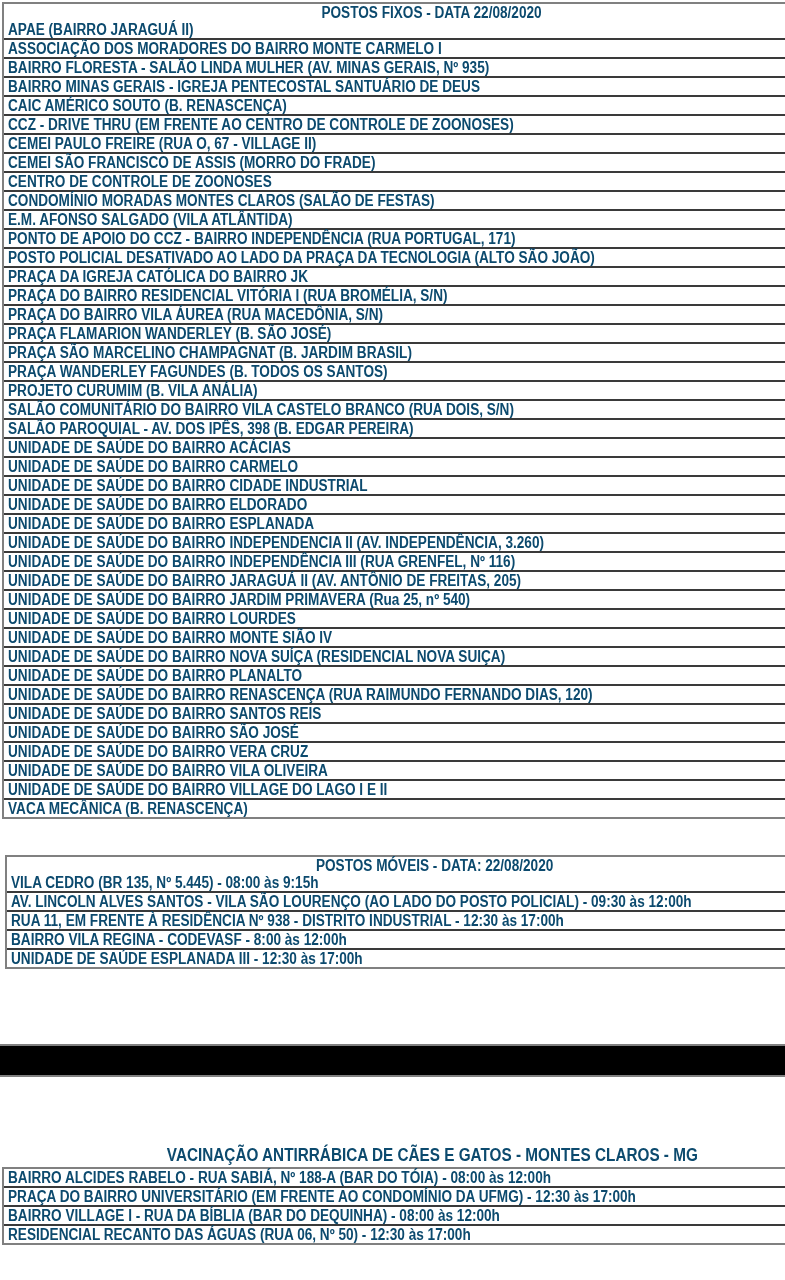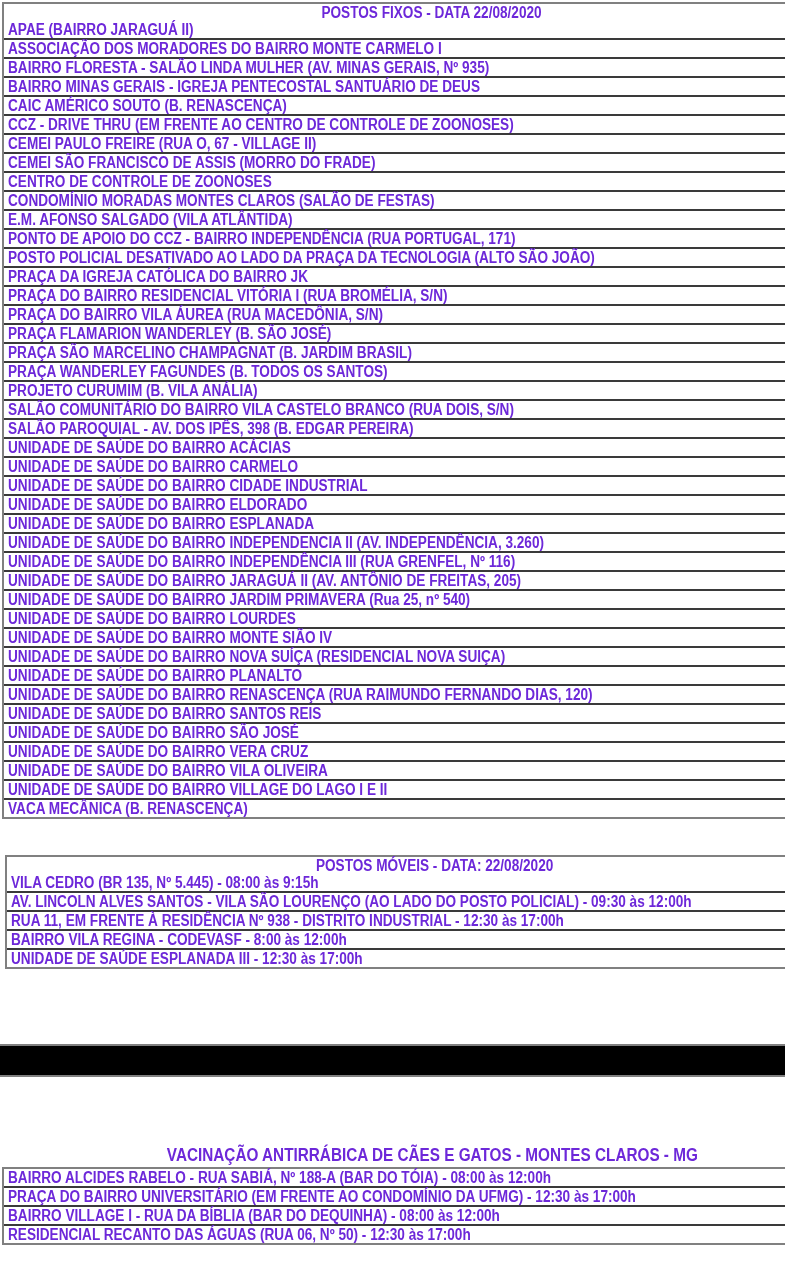--- a/index.html
+++ b/index.html
@@ -1,20 +1,20 @@
 <!DOCTYPE html>
 <html><head>
 <meta charset="utf-8">
 <style>
   html,body { margin:0; padding:0; background:#ffffff; }
   .page {
     position:relative; width:785px; height:1280px;
     background:#ffffff; overflow:hidden;
     font-family:"Liberation Sans", sans-serif;
-    font-weight:bold; color:#6d28d9;
+    font-weight:bold; color:#0c4a6e;
   }
   .tbl {
     position:absolute; width:860px;
     border:2px solid #808080; background:#ffffff;
     box-sizing:border-box;
   }
   .row {
     height:17px; line-height:17px;
     padding-left:4px; white-space:nowrap; overflow:visible;
   }

